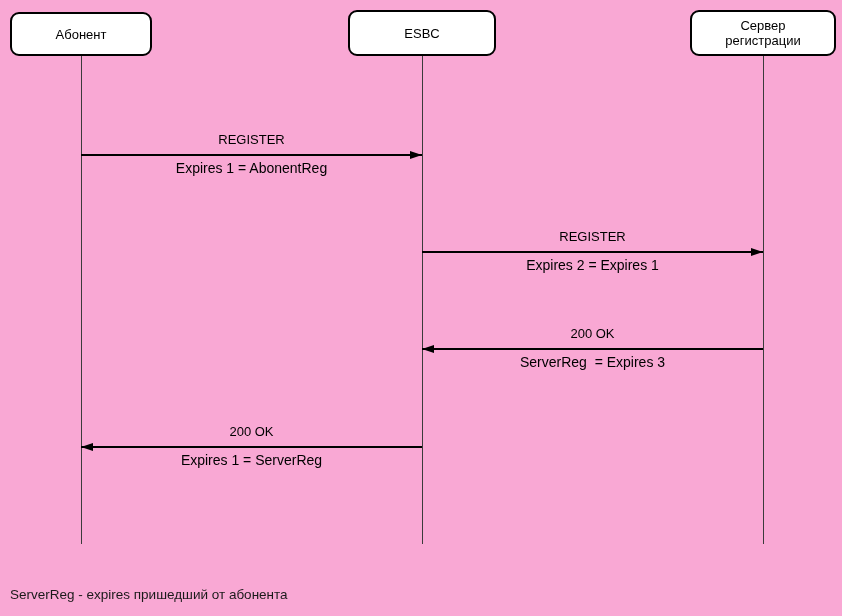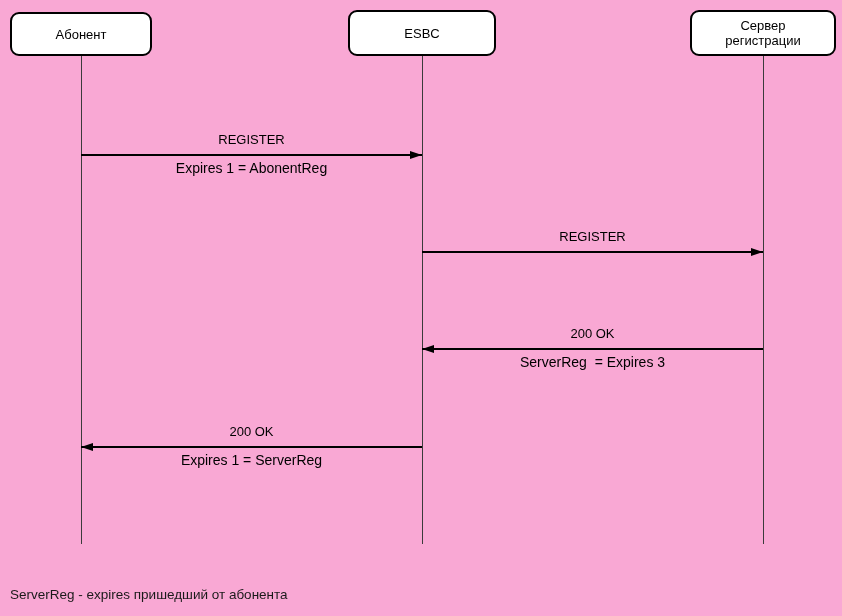--- a/index.html
+++ b/index.html
@@ -129,20 +129,21 @@
       <span class="arrowhead"></span>
     </div>
     <div class="msg-sublabel">Expires 1 = AbonentReg</div>
   </div>
 
   <div class="msg dir-right" style="left:422px; top:229px; width:341px;">
     <div class="msg-label">REGISTER</div>
     <div class="msg-line">
       <span class="arrowhead"></span>
     </div>
+    <div class="msg-sublabel">Expires 2 = Expires 1</div>
   </div>
 
   <div class="msg dir-left" style="left:422px; top:326px; width:341px;">
     <div class="msg-label">200 OK</div>
     <div class="msg-line">
       <span class="arrowhead"></span>
     </div>
     <div class="msg-sublabel">ServerReg  = Expires 3</div>
   </div>
 

